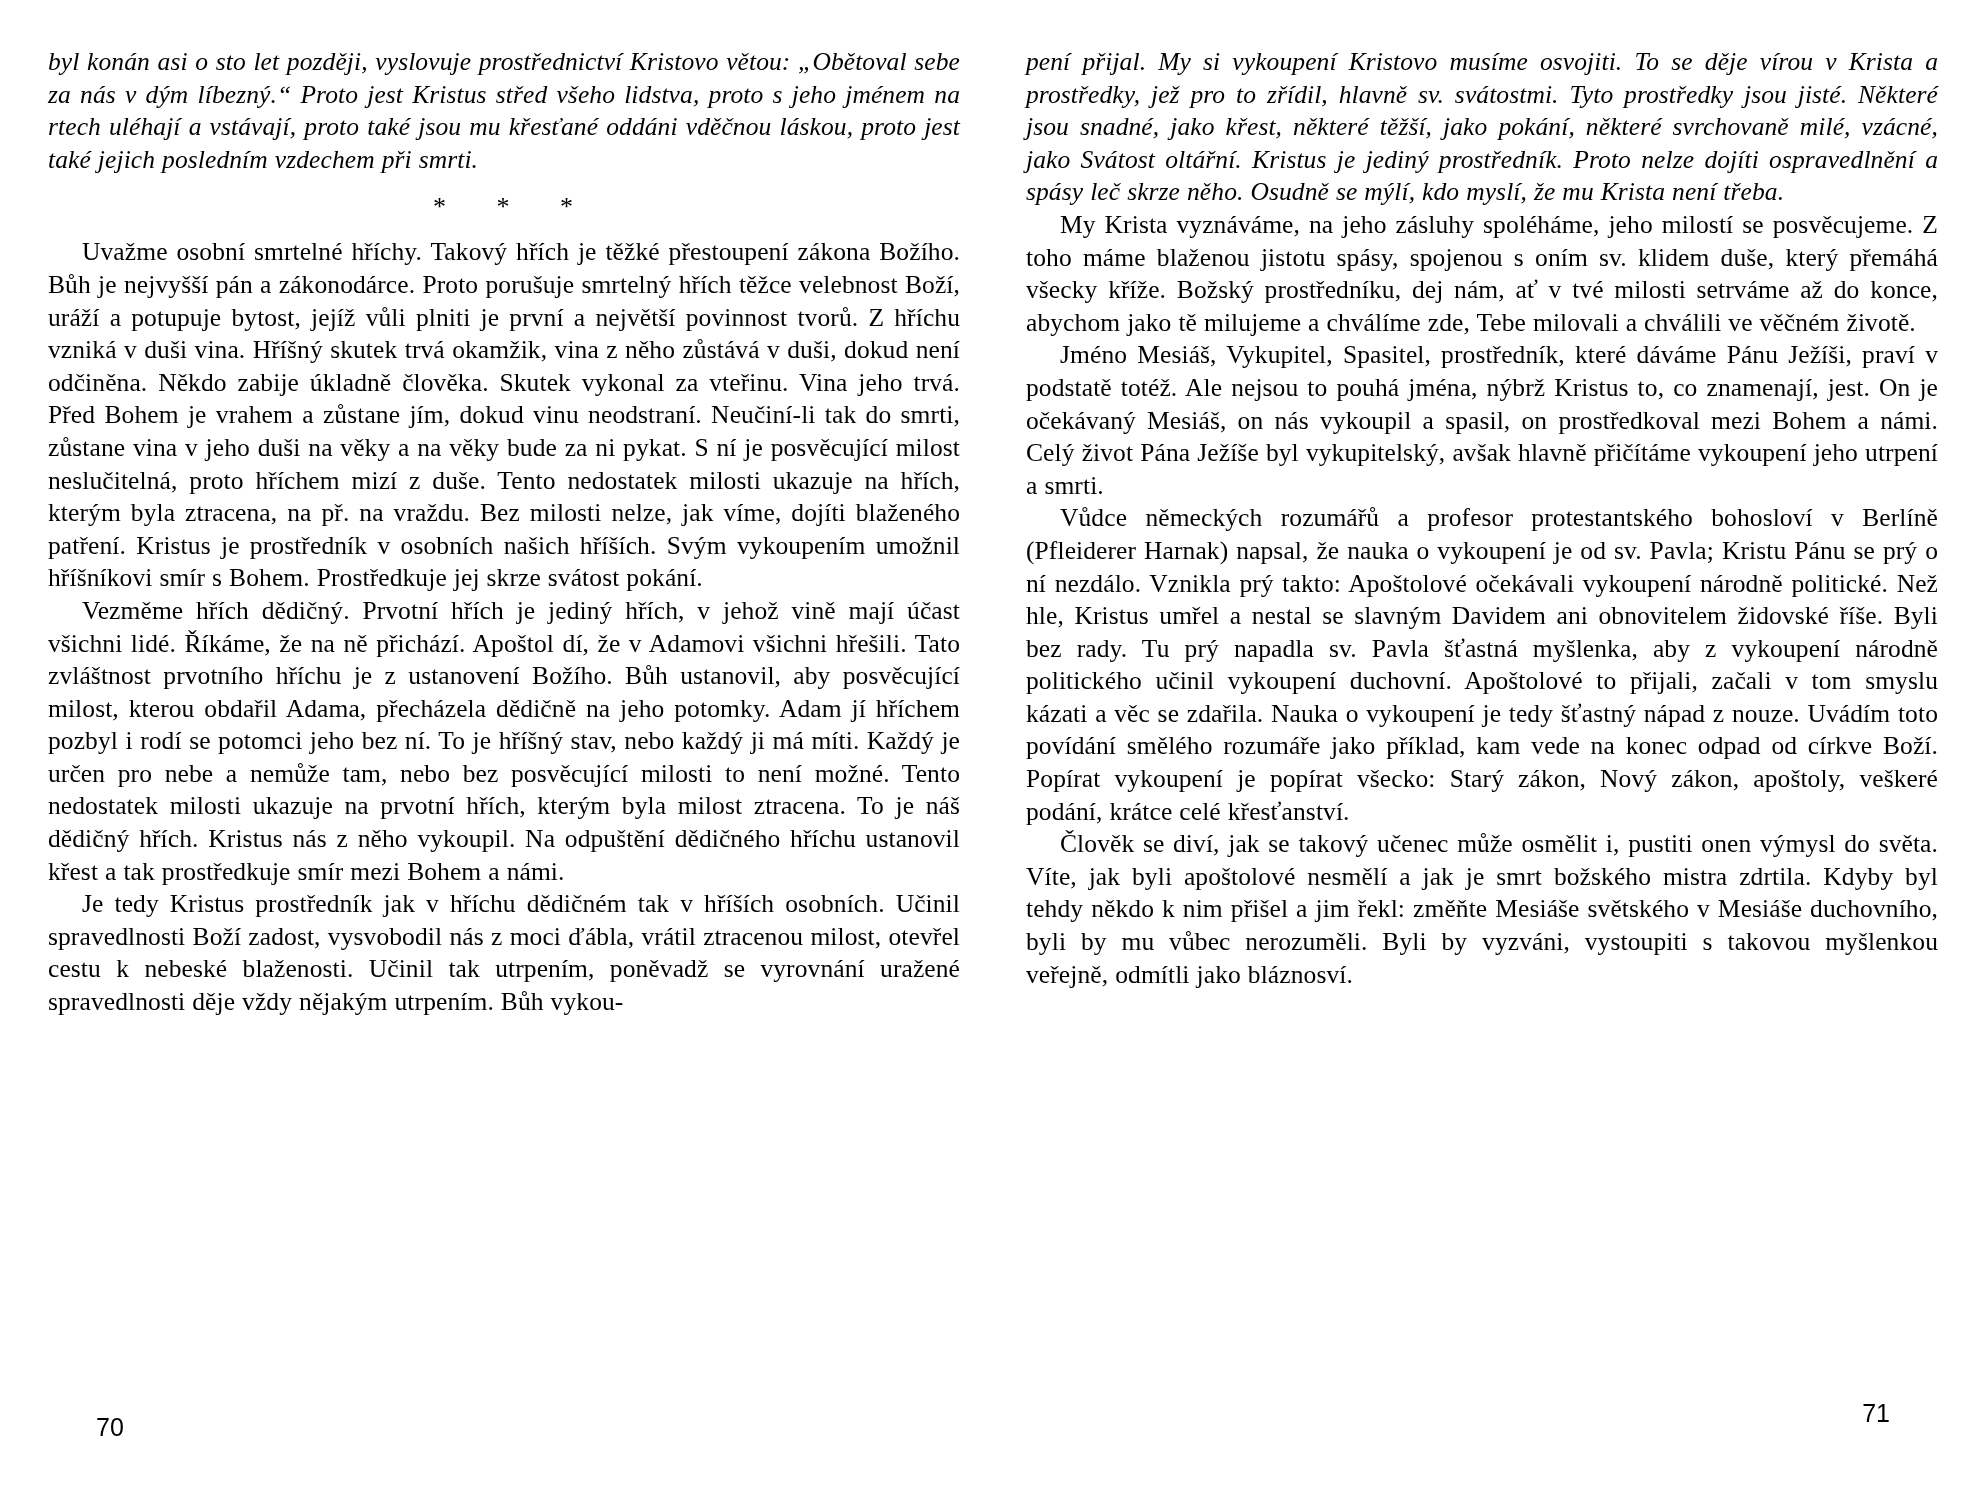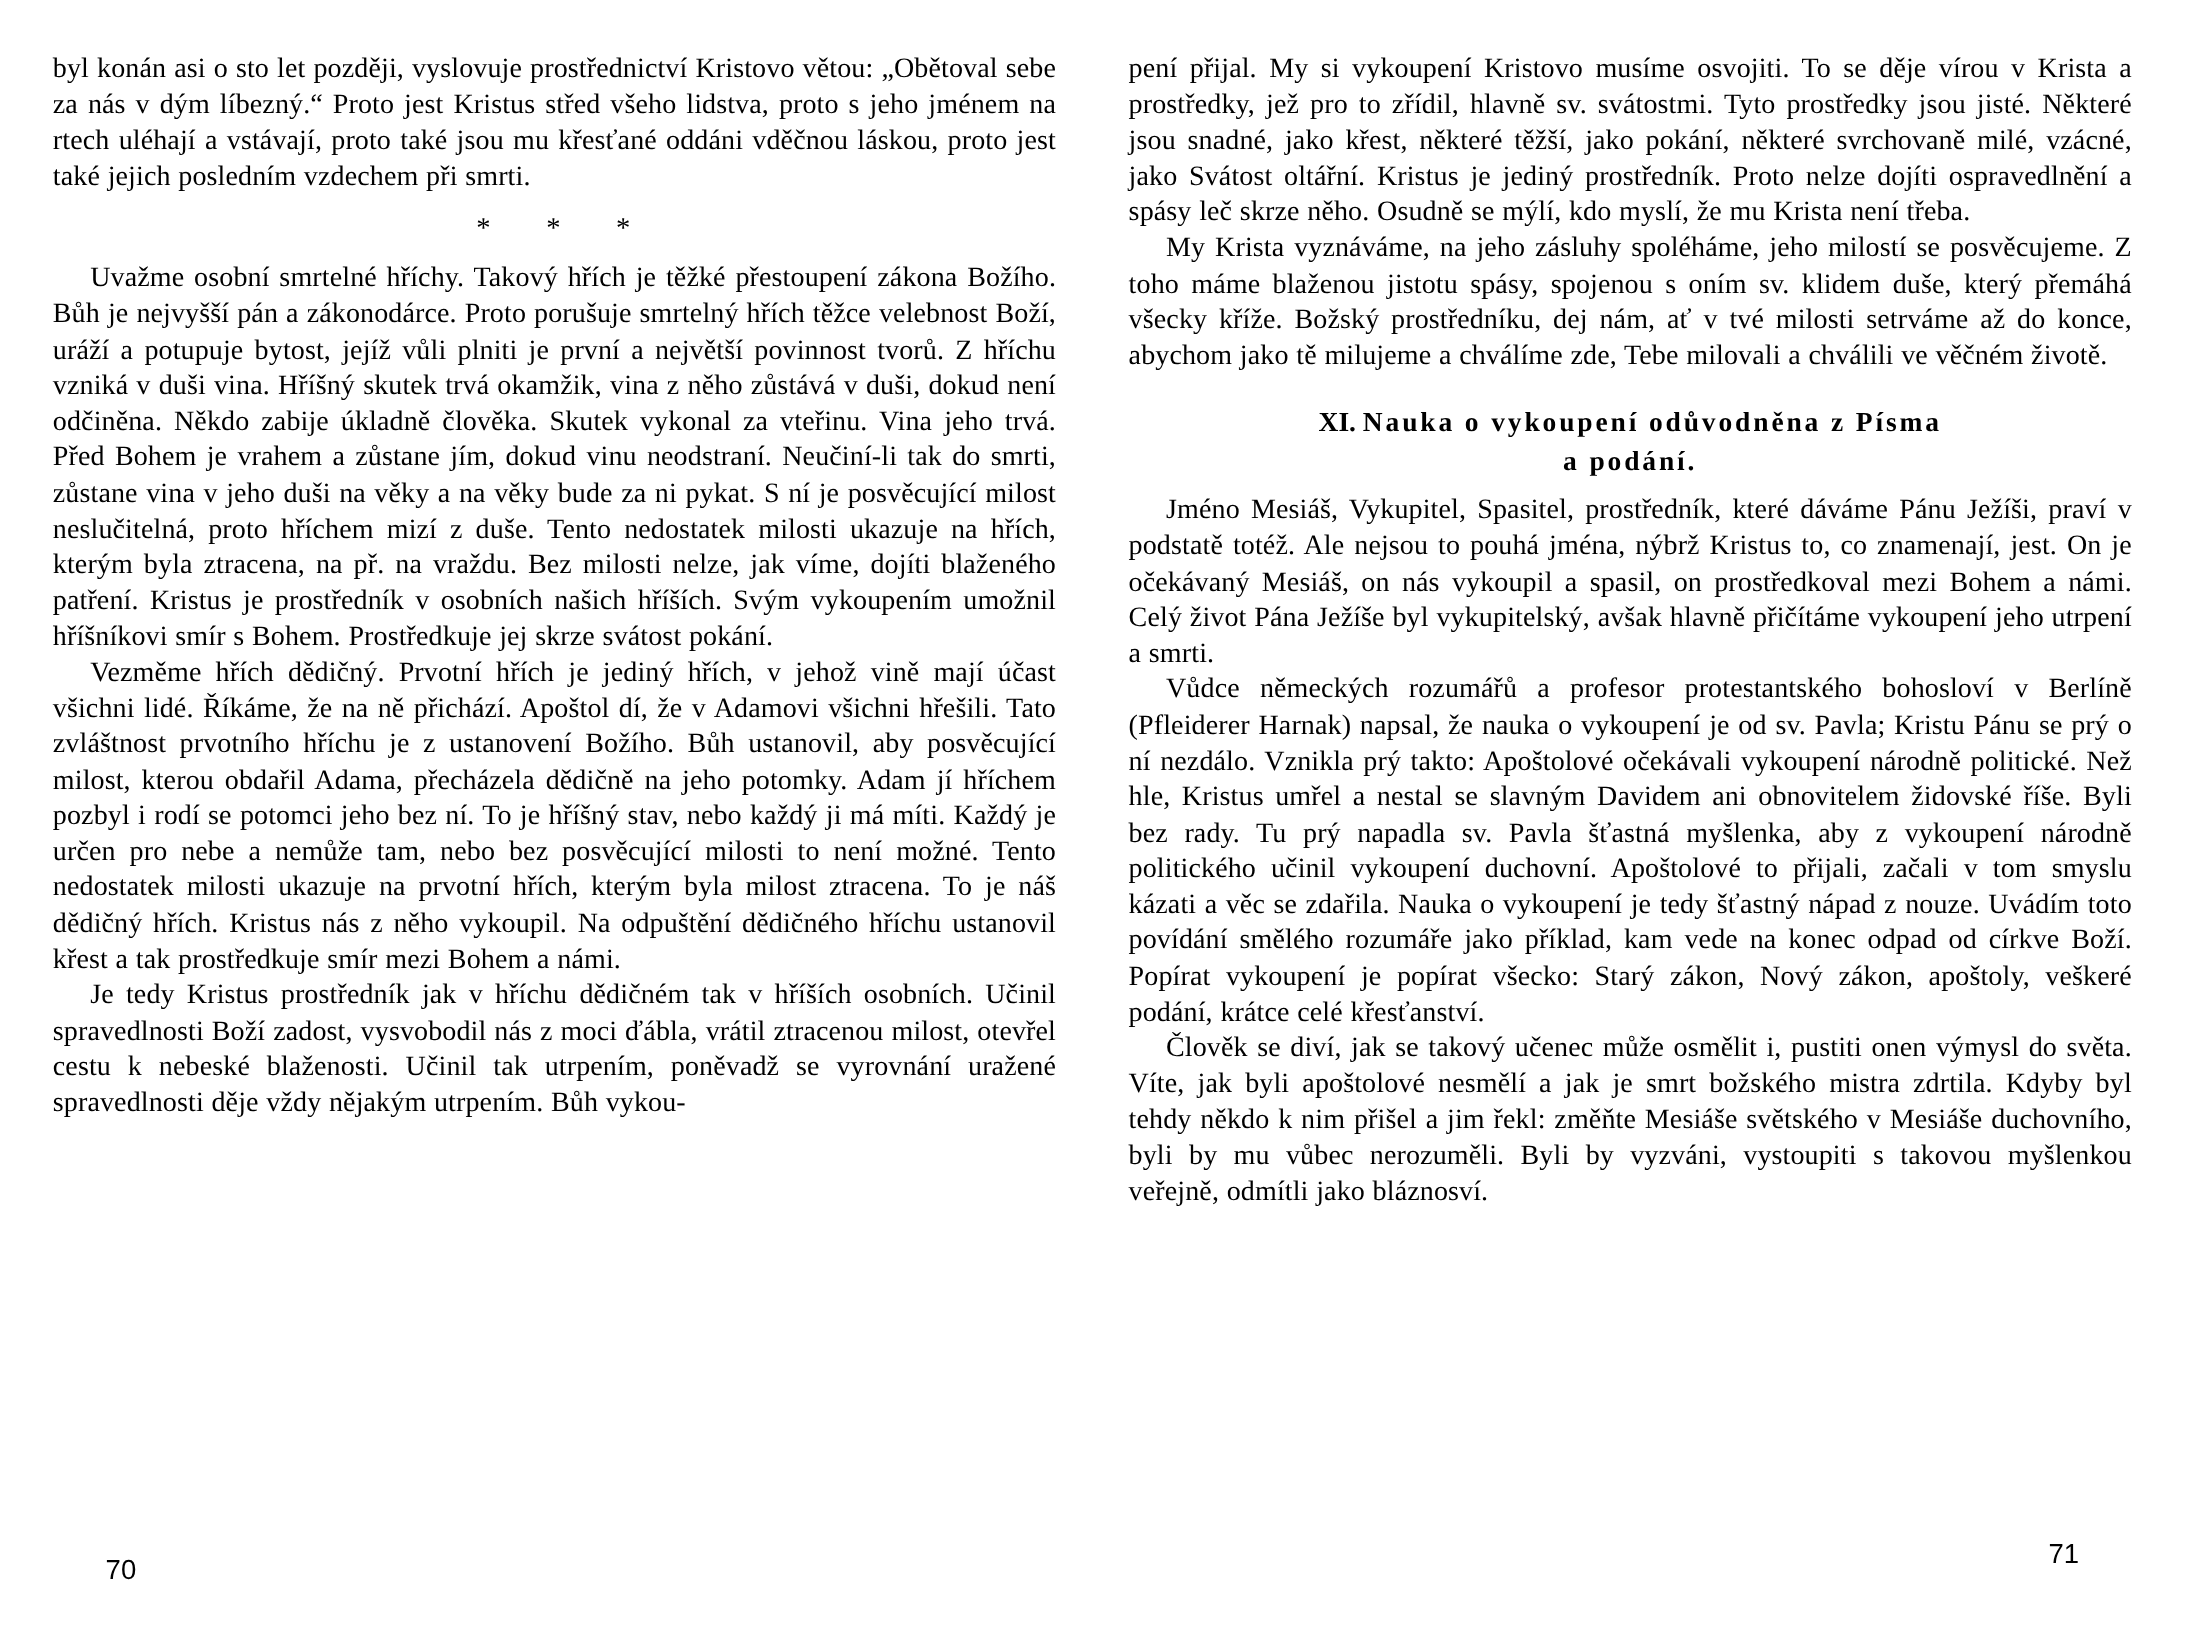--- a/index.html
+++ b/index.html
@@ -36,20 +36,21 @@
     line-height: 32.6px;
     letter-spacing: 0.1px;
     word-spacing: 0.5px;
     hyphens: manual;
   }
   .text-block p.indent {
     text-indent: 34px;
   }
   .text-block p.noindent {
     text-indent: 0;
+    font-style: italic;
   }
   .divider-stars {
     text-align: center;
     font-size: 26px;
     letter-spacing: 22px;
     line-height: 34px;
     margin: 14px 0 12px 0;
     padding-left: 20px;
   }
   .section-heading {
@@ -98,25 +99,20 @@
       <p class="indent">Je tedy Kristus prostředník jak v hříchu dědičném tak v hříších osobních. Učinil spravedlnosti Boží zadost, vysvobodil nás z moci ďábla, vrátil ztracenou milost, otevřel cestu k nebeské blaženosti. Učinil tak utrpením, poněvadž se vyrovnání uražené spravedlnosti děje vždy nějakým utrpením. Bůh vykou-</p>
     </div>
     <div class="page-number left">70</div>
   </div>
 
   <div class="page-column">
     <div class="text-block">
       <p class="noindent">pení přijal. My si vykoupení Kristovo musíme osvojiti. To se děje vírou v Krista a prostředky, jež pro to zřídil, hlavně sv. svátostmi. Tyto prostředky jsou jisté. Některé jsou snadné, jako křest, některé těžší, jako pokání, některé svrchovaně milé, vzácné, jako Svátost oltářní. Kristus je jediný prostředník. Proto nelze dojíti ospravedlnění a spásy leč skrze něho. Osudně se mýlí, kdo myslí, že mu Krista není třeba.</p>
       <p class="indent">My Krista vyznáváme, na jeho zásluhy spoléháme, jeho milostí se posvěcujeme. Z toho máme blaženou jistotu spásy, spojenou s oním sv. klidem duše, který přemáhá všecky kříže. Božský prostředníku, dej nám, ať v tvé milosti setrváme až do konce, abychom jako tě milujeme a chválíme zde, Tebe milovali a chválili ve věčném životě.</p>
 
-      <div class="section-heading">
-        <span>XI.</span>
-        <span class="spaced">Nauka o vykoupení odůvodněna z Písma</span>
-        <span class="heading-line2">a podání.</span>
-      </div>
 
       <p class="indent">Jméno Mesiáš, Vykupitel, Spasitel, prostředník, které dáváme Pánu Ježíši, praví v podstatě totéž. Ale nejsou to pouhá jména, nýbrž Kristus to, co znamenají, jest. On je očekávaný Mesiáš, on nás vykoupil a spasil, on prostředkoval mezi Bohem a námi. Celý život Pána Ježíše byl vykupitelský, avšak hlavně přičítáme vykoupení jeho utrpení a smrti.</p>
       <p class="indent">Vůdce německých rozumářů a profesor protestantského bohosloví v Berlíně (Pfleiderer Harnak) napsal, že nauka o vykoupení je od sv. Pavla; Kristu Pánu se prý o ní nezdálo. Vznikla prý takto: Apoštolové očekávali vykoupení národně politické. Než hle, Kristus umřel a nestal se slavným Davidem ani obnovitelem židovské říše. Byli bez rady. Tu prý napadla sv. Pavla šťastná myšlenka, aby z vykoupení národně politického učinil vykoupení duchovní. Apoštolové to přijali, začali v tom smyslu kázati a věc se zdařila. Nauka o vykoupení je tedy šťastný nápad z nouze. Uvádím toto povídání smělého rozumáře jako příklad, kam vede na konec odpad od církve Boží. Popírat vykoupení je popírat všecko: Starý zákon, Nový zákon, apoštoly, veškeré podání, krátce celé křesťanství.</p>
       <p class="indent">Člověk se diví, jak se takový učenec může osmělit i, pustiti onen výmysl do světa. Víte, jak byli apoštolové nesmělí a jak je smrt božského mistra zdrtila. Kdyby byl tehdy někdo k nim přišel a jim řekl: změňte Mesiáše světského v Mesiáše duchovního, byli by mu vůbec nerozuměli. Byli by vyzváni, vystoupiti s takovou myšlenkou veřejně, odmítli jako bláznosví.</p>
     </div>
     <div class="page-number right">71</div>
   </div>
 
 </div>
 

